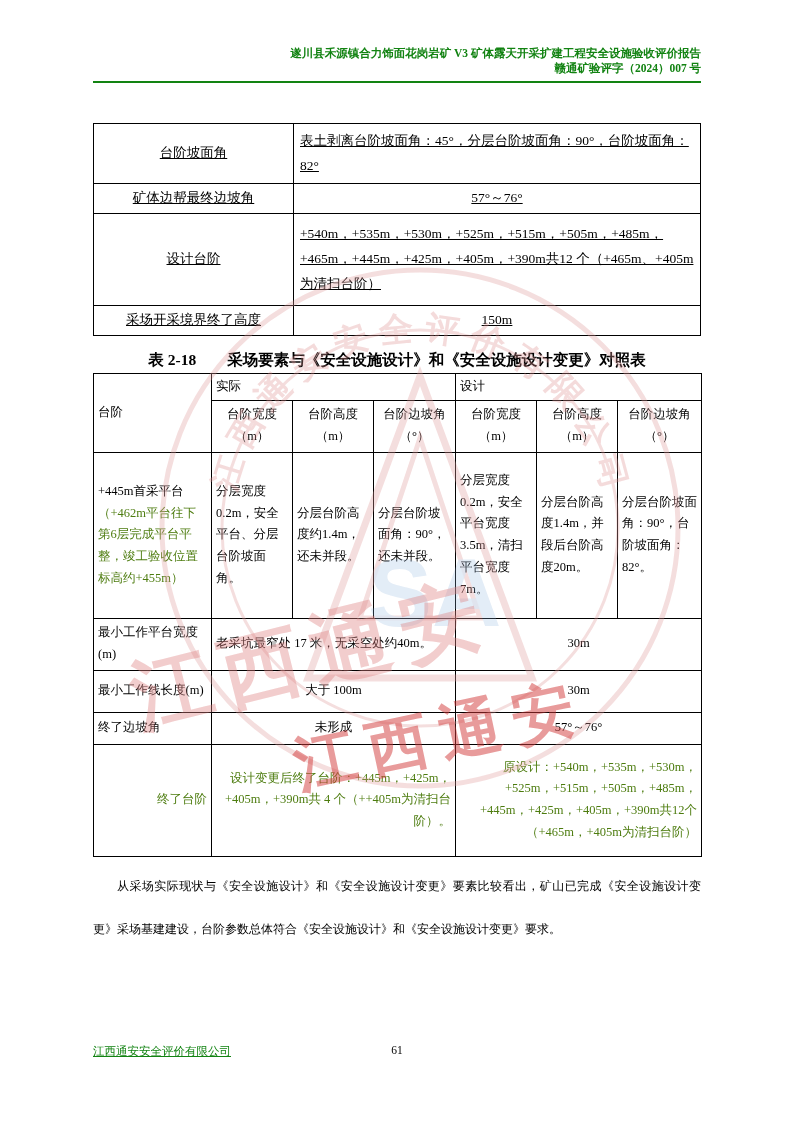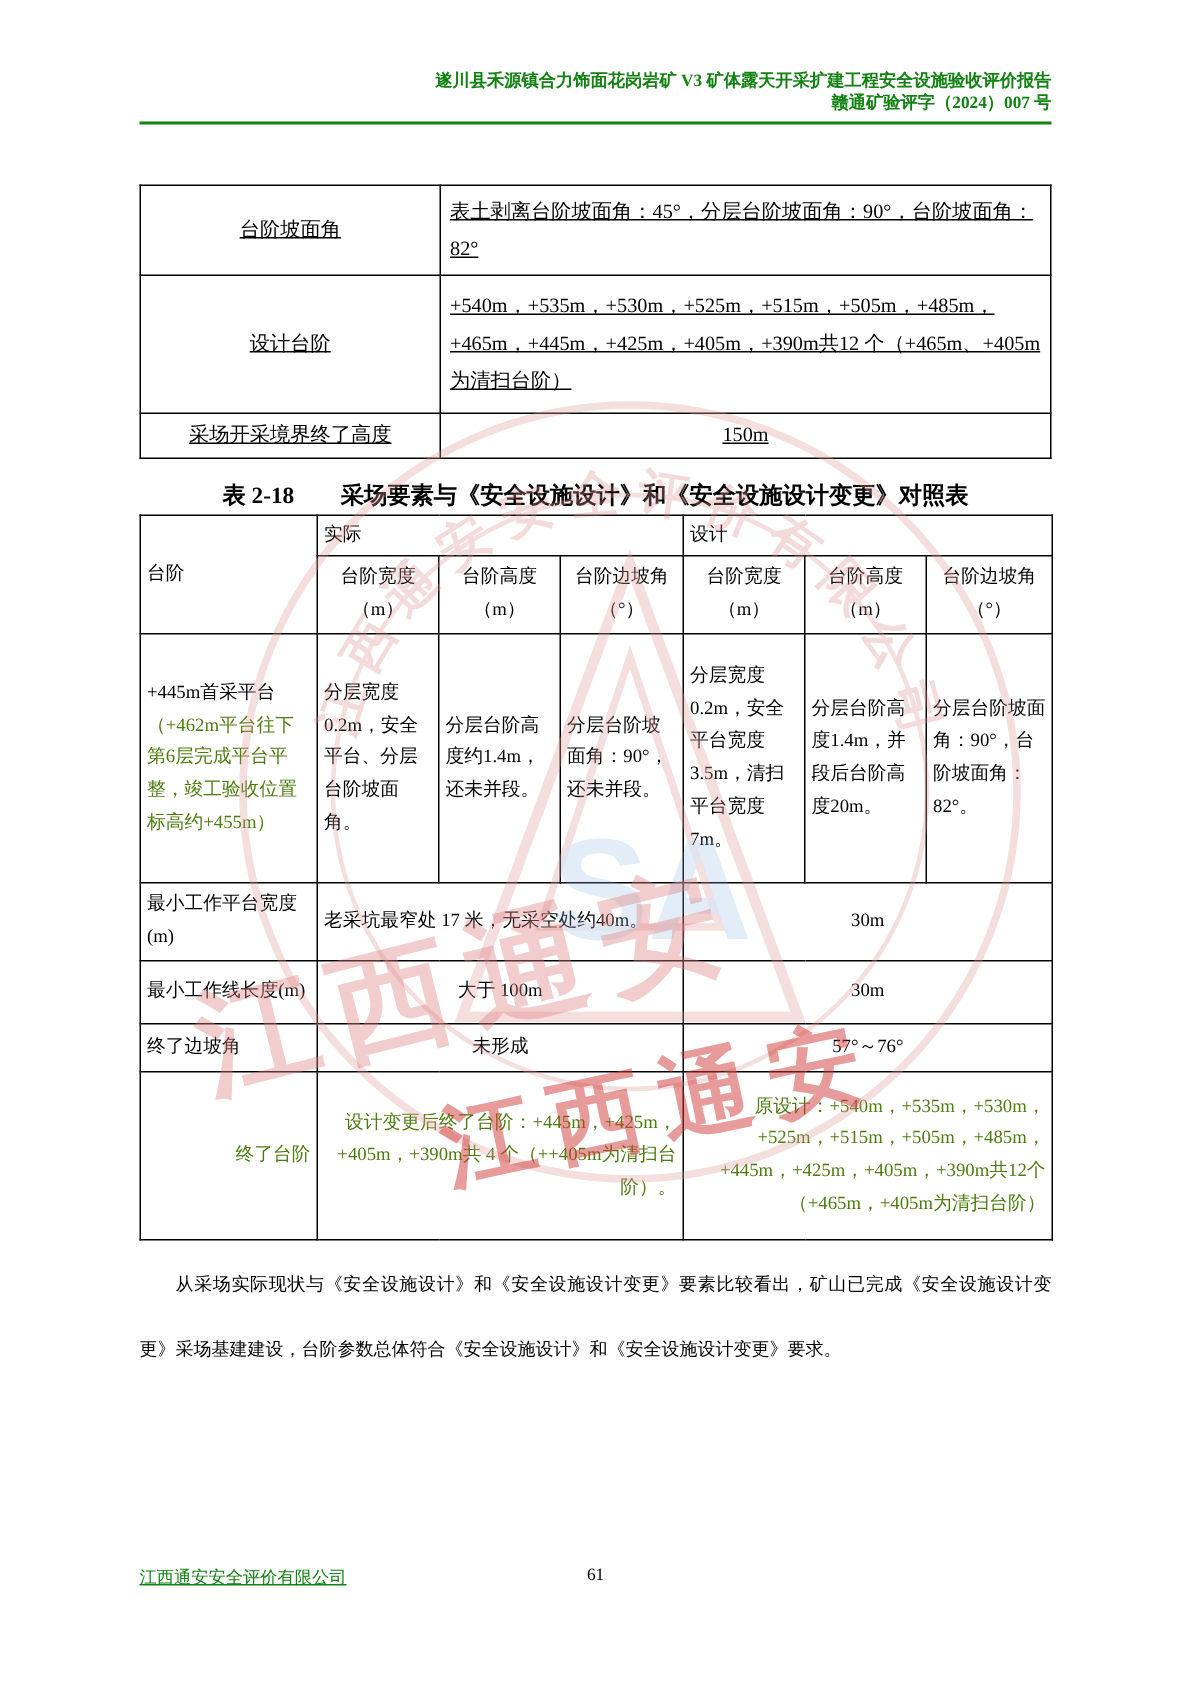--- a/index.html
+++ b/index.html
@@ -97,20 +97,24 @@
       <span class="hdr-left">遂川县禾源镇合力饰面花岗岩矿 V3 矿体露天开采扩建工程安全设施验收评价报告</span>
       <span class="hdr-right">赣通矿验评字（2024）007 号</span>
     </div>
 
     <table class="t1">
       <tbody>
           <tr class="h1">
         <td class="lbl">台阶坡面角</td>
         <td class="tl">表土剥离台阶坡面角：45°，分层台阶坡面角：90°，台阶坡面角：82°</td>
       </tr>
+      <tr class="h2">
+        <td class="lbl">矿体边帮最终边坡角</td>
+        <td class="tc">57°～76°</td>
+      </tr>
       <tr class="h3">
         <td class="lbl">设计台阶</td>
         <td class="tl">+540m，+535m，+530m，+525m，+515m，+505m，+485m，+465m，+445m，+425m，+405m，+390m共12 个（+465m、+405m为清扫台阶）</td>
       </tr>
       <tr class="h4">
         <td class="lbl">采场开采境界终了高度</td>
         <td class="tc">150m</td>
       </tr>
     </tbody>
       </table>

